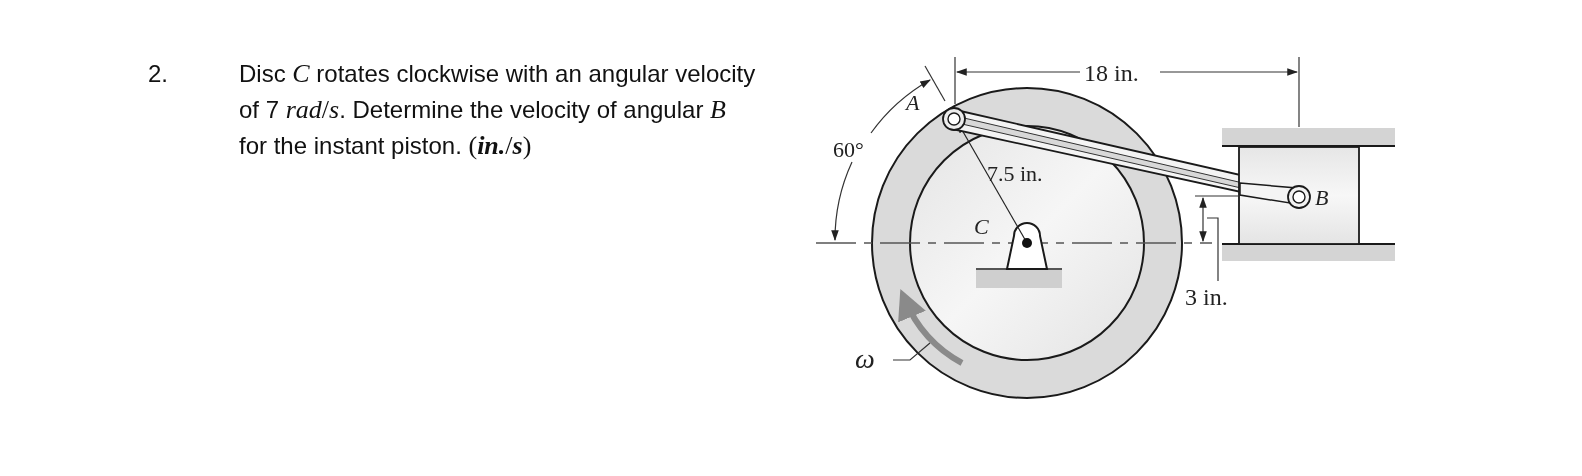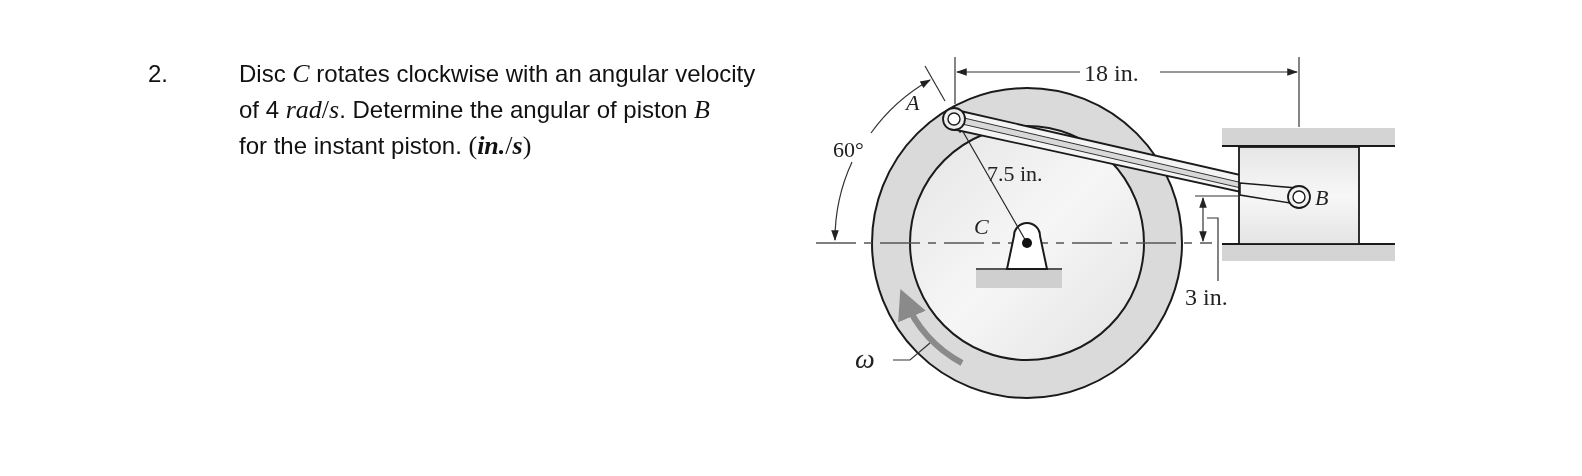--- a/index.html
+++ b/index.html
@@ -18,21 +18,21 @@
 </head>
 <body>
 
 <div class="problem">
   <span class="num">2.</span>
   <div class="body">
     <div>
       <span>Disc </span><span class="math">C</span><span> rotates clockwise with an angular velocity</span>
     </div>
     <div>
-      <span>of 4 </span><span class="math">rad</span><span class="math-up">/</span><span class="math">s</span><span>. Determine the angular of piston </span><span class="math">B</span>
+      <span>of 7 </span><span class="math">rad</span><span class="math-up">/</span><span class="math">s</span><span>. Determine the velocity of angular </span><span class="math">B</span>
     </div>
     <div>
       <span>for the instant piston. </span><span class="math-up">(</span><span class="mathb">in.</span><span class="math-up">/</span><span class="mathb">s</span><span class="math-up">)</span>
     </div>
   </div>
 </div>
 
 <svg class="fig" width="1582" height="476" viewBox="0 0 1582 476">
   <defs>
     <linearGradient id="faceGrad" x1="0" y1="0" x2="1" y2="1">

